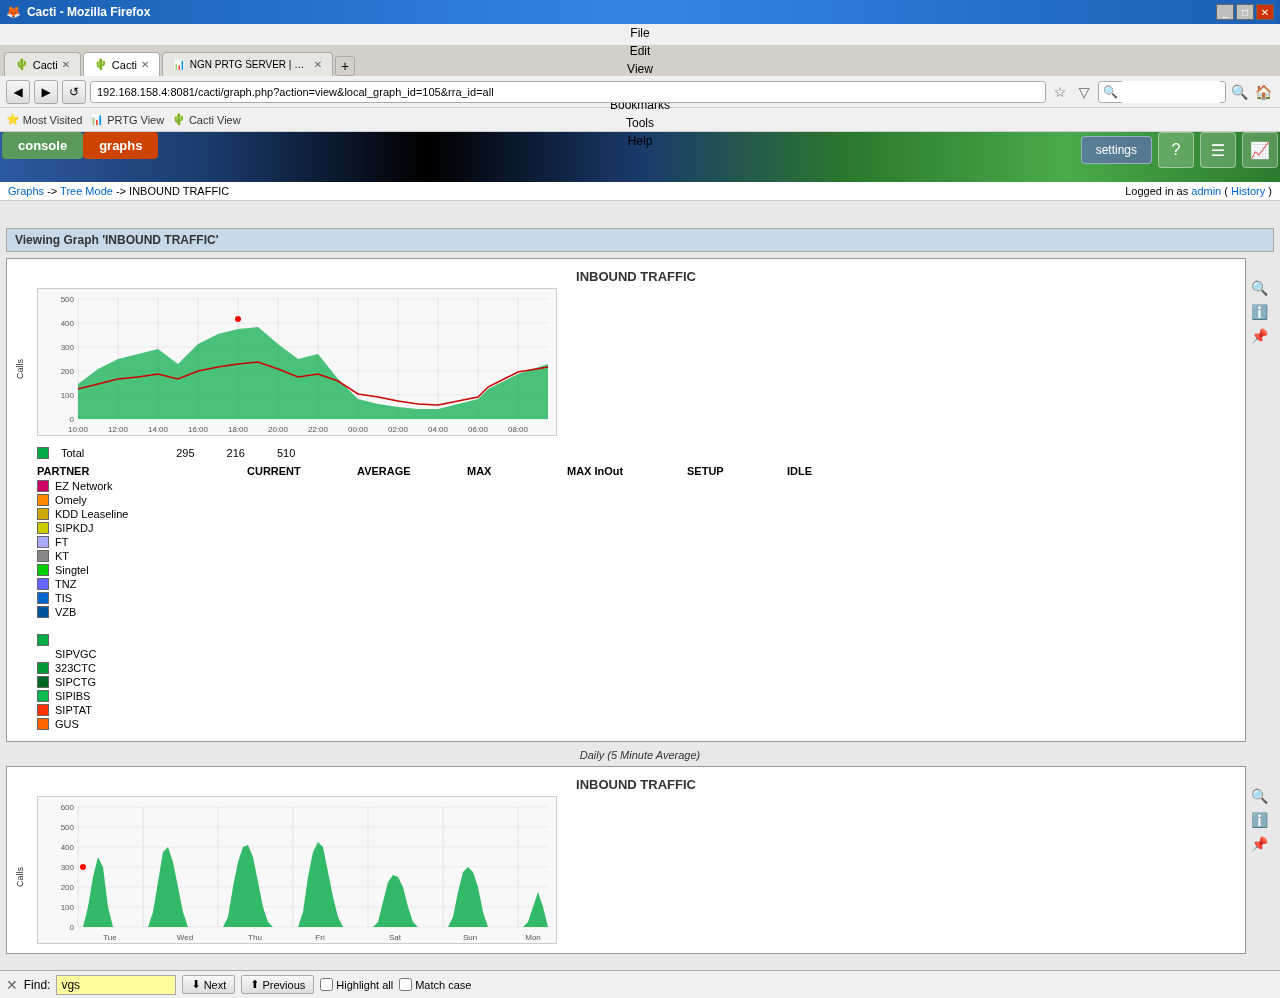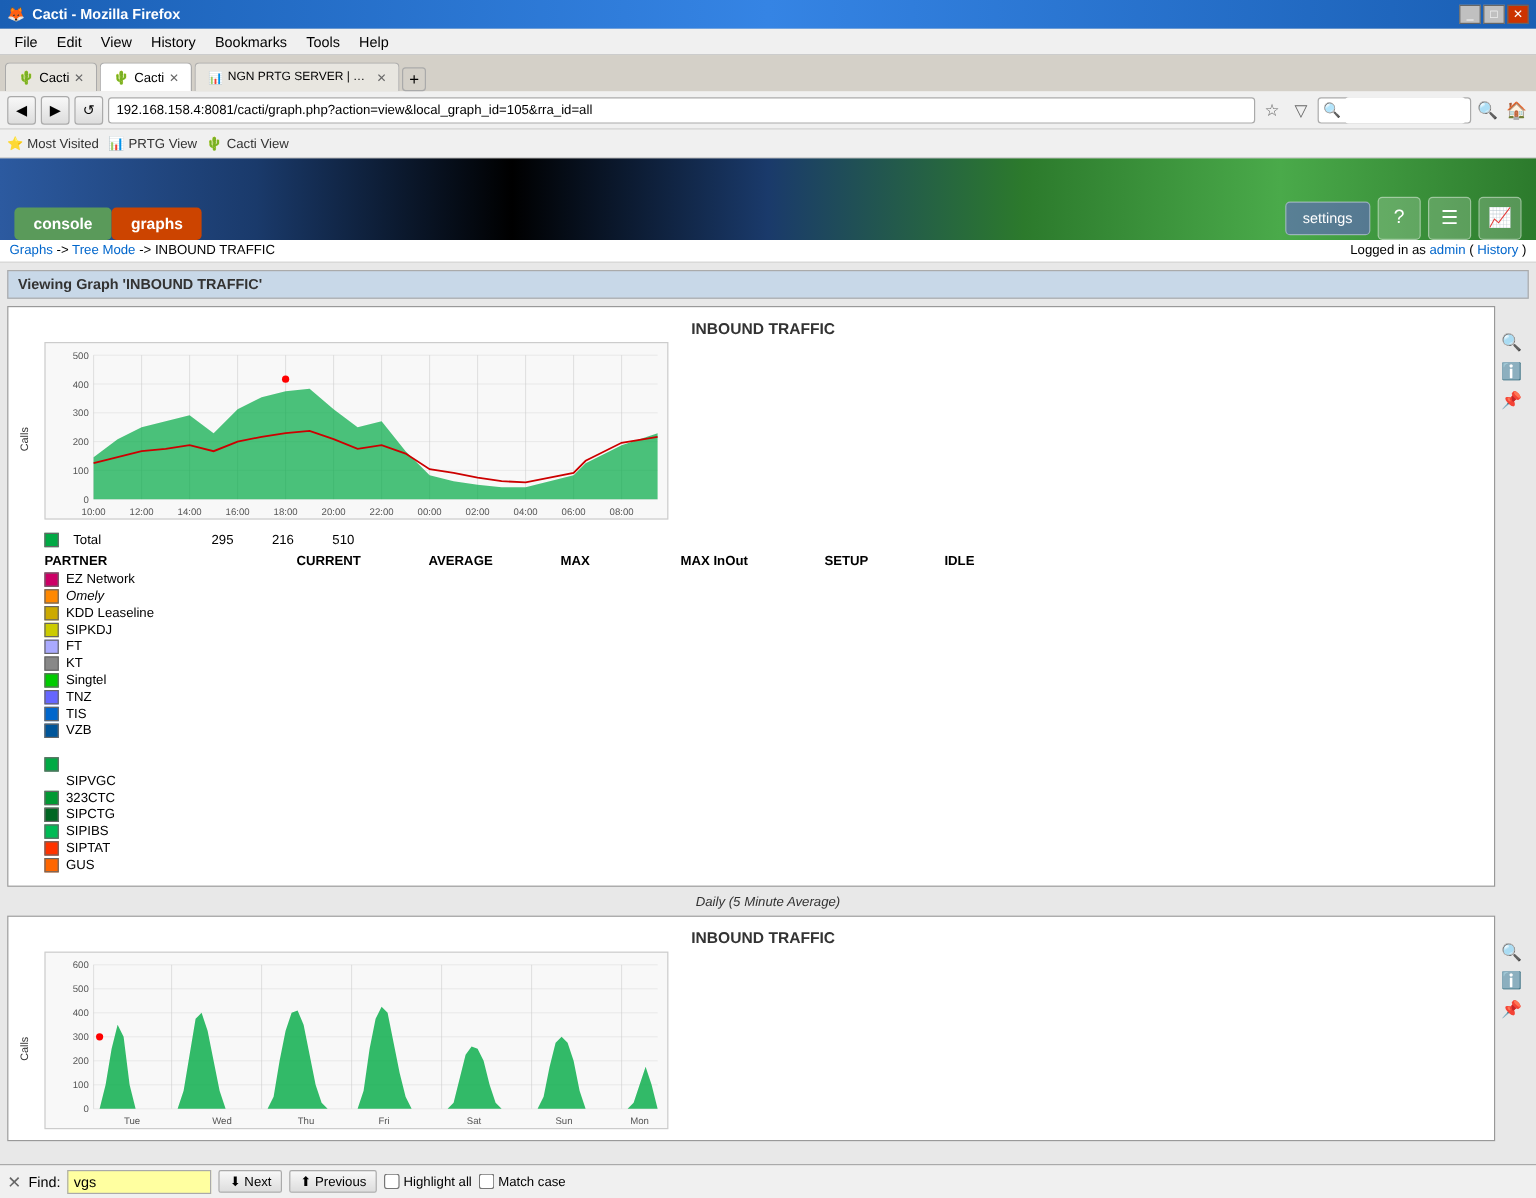--- a/index.html
+++ b/index.html
@@ -27,20 +27,21 @@
     }
 
     
     .menu-bar {
       background: #f0f0f0;
       display: flex;
       align-items: center;
       height: 22px;
       padding: 0 4px;
       border-bottom: 1px solid #ccc;
+      flex-direction: column;
     }
     .menu-item {
       padding: 2px 8px;
       font-size: 12px;
       cursor: pointer;
     }
 
     
     .tab-bar {
       background: #d4d0c8;
@@ -128,23 +129,23 @@
     }
     .bookmark-item {
       display: flex; align-items: center; gap: 3px;
       font-size: 11px; cursor: pointer; color: #333;
     }
 
     
     .app-header {
       background: linear-gradient(to right, #2c5aa0, #1a3a6b, #000, #1a3a6b, #2c7a2c, #4aaa4a, #2c7a2c);
       display: flex;
-      align-items: flex-end;
-      height: 68px;
-      padding: 0 12px;
+      align-items: flex-start;
+      height: 50px;
+      padding: 0 2px;
     }
     .app-nav-btn {
       padding: 6px 16px;
       border-radius: 4px;
       font-size: 13px;
       font-weight: bold;
       cursor: pointer;
       border: none;
       color: white;
     }
@@ -193,20 +194,21 @@
 
     
     .graph-section {
       background: #c8d8e8;
       border: 1px solid #aaa;
       padding: 4px 8px;
       margin-bottom: 6px;
       font-size: 12px;
       font-weight: bold;
       color: #333;
+      margin-top: 21px;
     }
 
     .graph-container {
       display: flex;
       gap: 0;
       margin-bottom: 4px;
     }
 
     .graph-box {
       background: white;
@@ -483,21 +485,21 @@
           <span>IDLE</span>
         </div>
 
         <div id="partner-rows">
             <div class="legend-row">
       <span style="width:12px;height:12px;background:#cc0066;display:inline-block;border:1px solid #666;flex-shrink:0;"></span>
       <span style="min-width:155px;">EZ Network</span>
     </div>
             <div class="legend-row">
       <span style="width:12px;height:12px;background:#ff8800;display:inline-block;border:1px solid #666;flex-shrink:0;"></span>
-      <span style="min-width:155px;font-style:italic;">Omely</span>
+      <span style="min-width:155px;">Omely</span>
     </div>
             <div class="legend-row">
       <span style="width:12px;height:12px;background:#ccaa00;display:inline-block;border:1px solid #666;flex-shrink:0;"></span>
       <span style="min-width:155px;">KDD Leaseline</span>
     </div>
             <div class="legend-row">
       <span style="width:12px;height:12px;background:#cccc00;display:inline-block;border:1px solid #666;flex-shrink:0;"></span>
       <span style="min-width:155px;">SIPKDJ</span>
     </div>
             <div class="legend-row">

